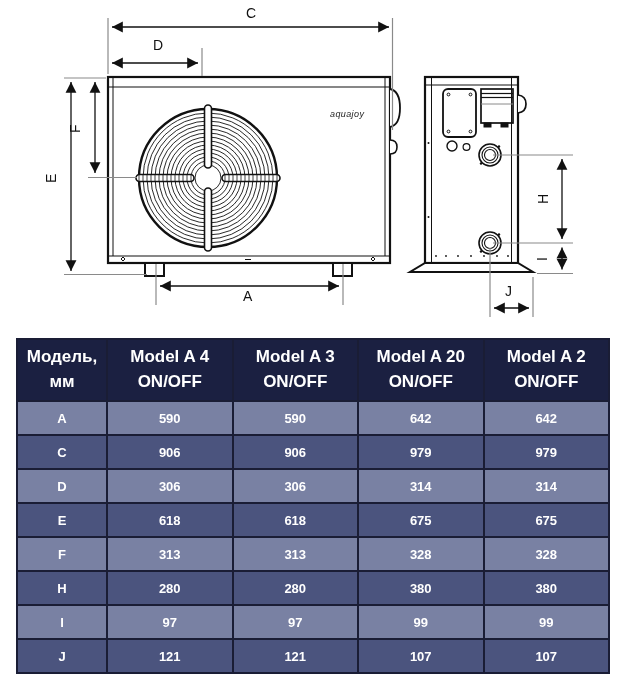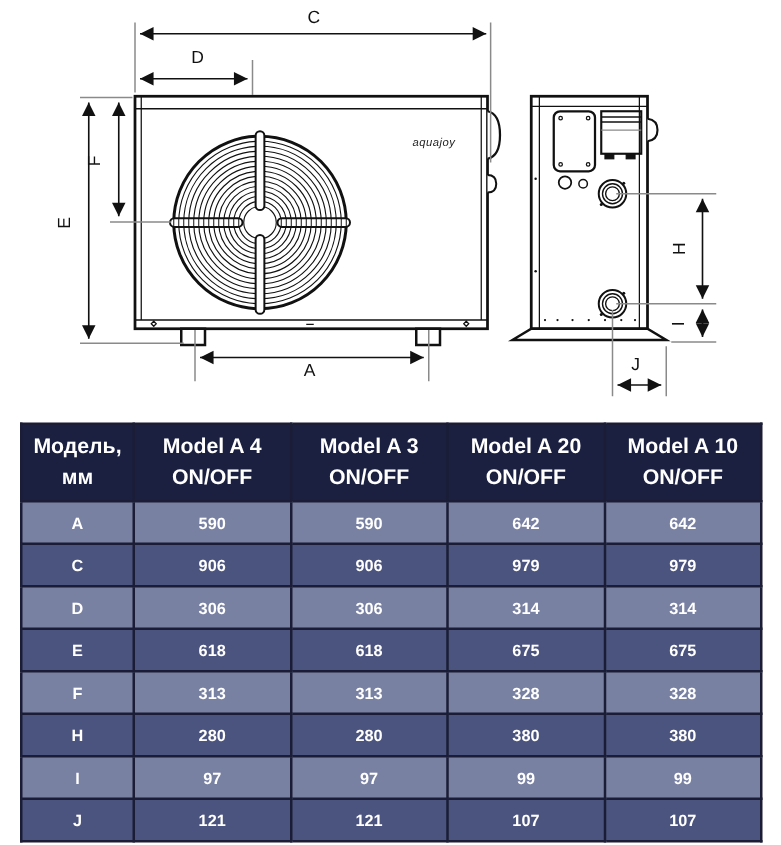--- a/index.html
+++ b/index.html
@@ -180,21 +180,21 @@
   <thead>
     <tr>
       <th class="col-model">Модель,
 мм</th>
       <th>Model A 4
 ON/OFF</th>
       <th>Model A 3
 ON/OFF</th>
       <th>Model A 20
 ON/OFF</th>
-      <th>Model A 10
+      <th>Model A 2
 ON/OFF</th>
     </tr>
   </thead>
   <tbody>
     <tr class="row-light">
       <td>A</td>
       <td>590</td>
       <td>590</td>
       <td>642</td>
       <td>642</td>

